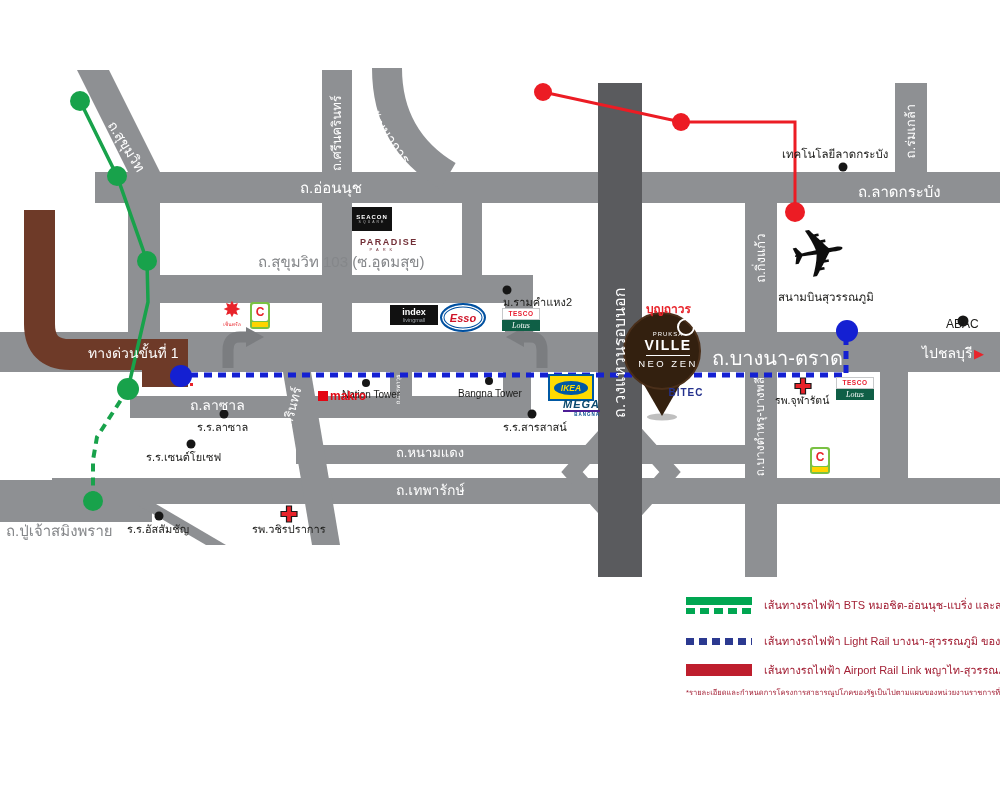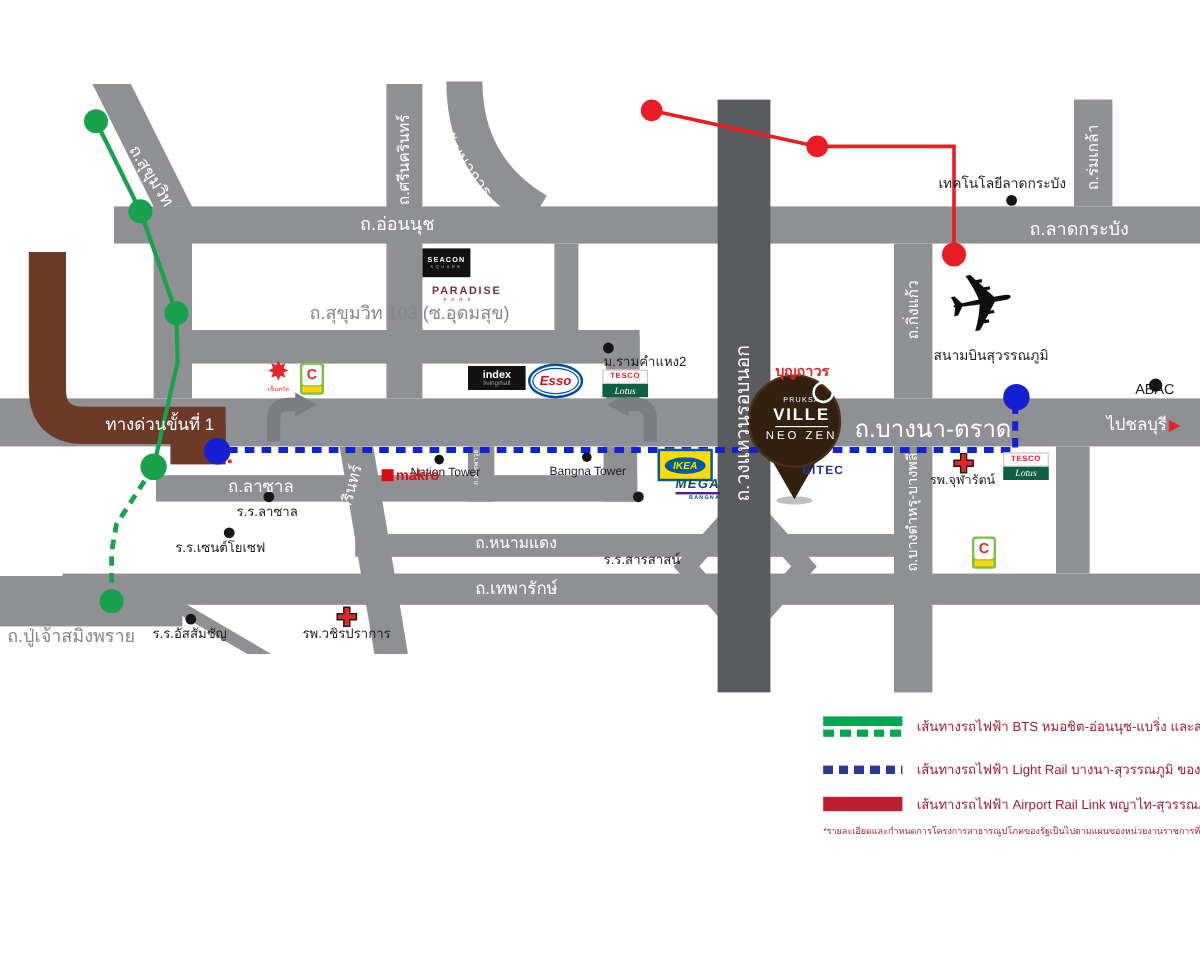--- a/index.html
+++ b/index.html
@@ -180,21 +180,21 @@
   <div class="lbl road-lbl rot" style="left:368px;top:386px;width:60px;text-align:center;font-size:6px;transform:rotate(-90deg);">ถ.สรรพาวุธ</div>
 
   <div class="lbl pl" style="left:782px;top:148px;font-size:11.5px;">เทคโนโลยีลาดกระบัง</div>
   <div class="lbl pl" style="left:946px;top:303px;font-size:12px;margin-top:15px;">ABAC</div>
   <div class="lbl pl" style="left:778px;top:291px;font-size:11.5px;">สนามบินสุวรรณภูมิ</div>
   <div class="lbl pl" style="left:503px;top:296px;">ม.รามคำแหง2</div>
   <div class="lbl pl" style="left:342px;top:389px;font-size:10px;">Nation Tower</div>
   <div class="lbl pl" style="left:458px;top:388px;font-size:10px;">Bangna Tower</div>
   <div class="lbl pl" style="left:197px;top:421px;">ร.ร.ลาซาล</div>
   <div class="lbl pl" style="left:146px;top:451px;">ร.ร.เซนต์โยเซฟ</div>
-  <div class="lbl pl" style="left:503px;top:421px;margin-top:40px;">ร.ร.สารสาสน์</div>
+  <div class="lbl pl" style="left:503px;top:421px;">ร.ร.สารสาสน์</div>
   <div class="lbl pl" style="left:127px;top:523px;">ร.ร.อัสสัมชัญ</div>
   <div class="lbl pl" style="left:252px;top:523px;">รพ.วชิรปราการ</div>
   <div class="lbl pl" style="left:775px;top:395px;font-size:10.5px;">รพ.จุฬารัตน์</div>
 
   <div class="plane" style="left:790px;top:220px;">✈</div>
 
   <div class="logo" style="left:216px;top:300px;width:32px;">
     <div class="c-star">✸</div>
     <div class="c-txt">เซ็นทรัล</div>
   </div>

